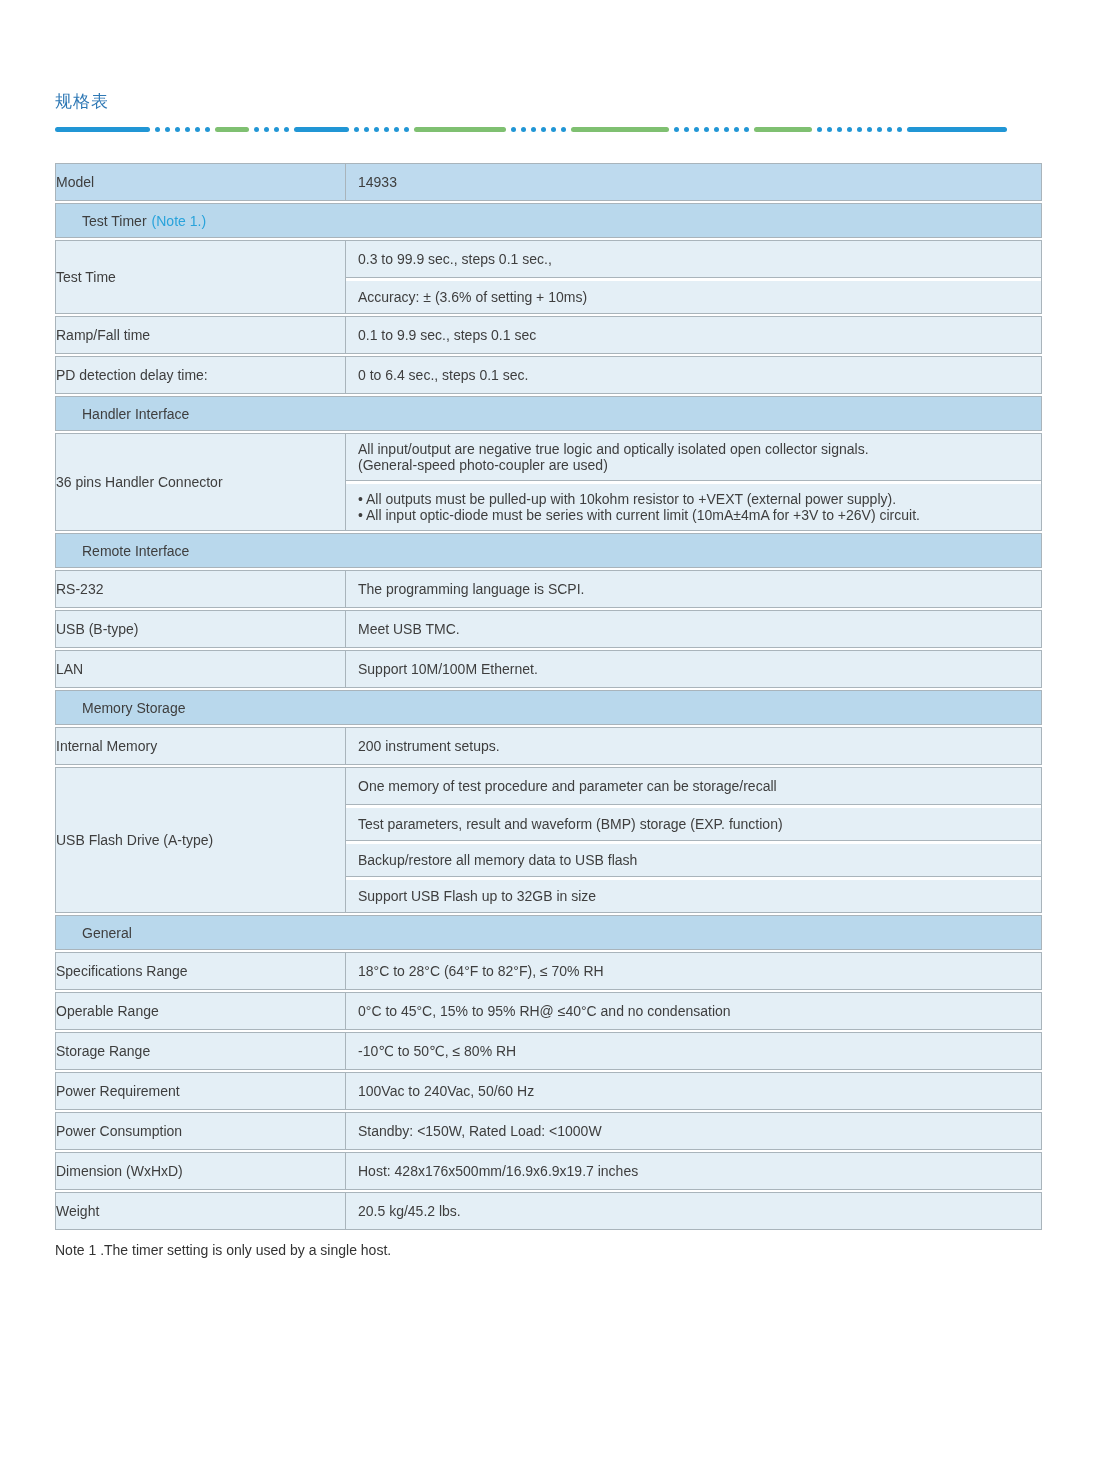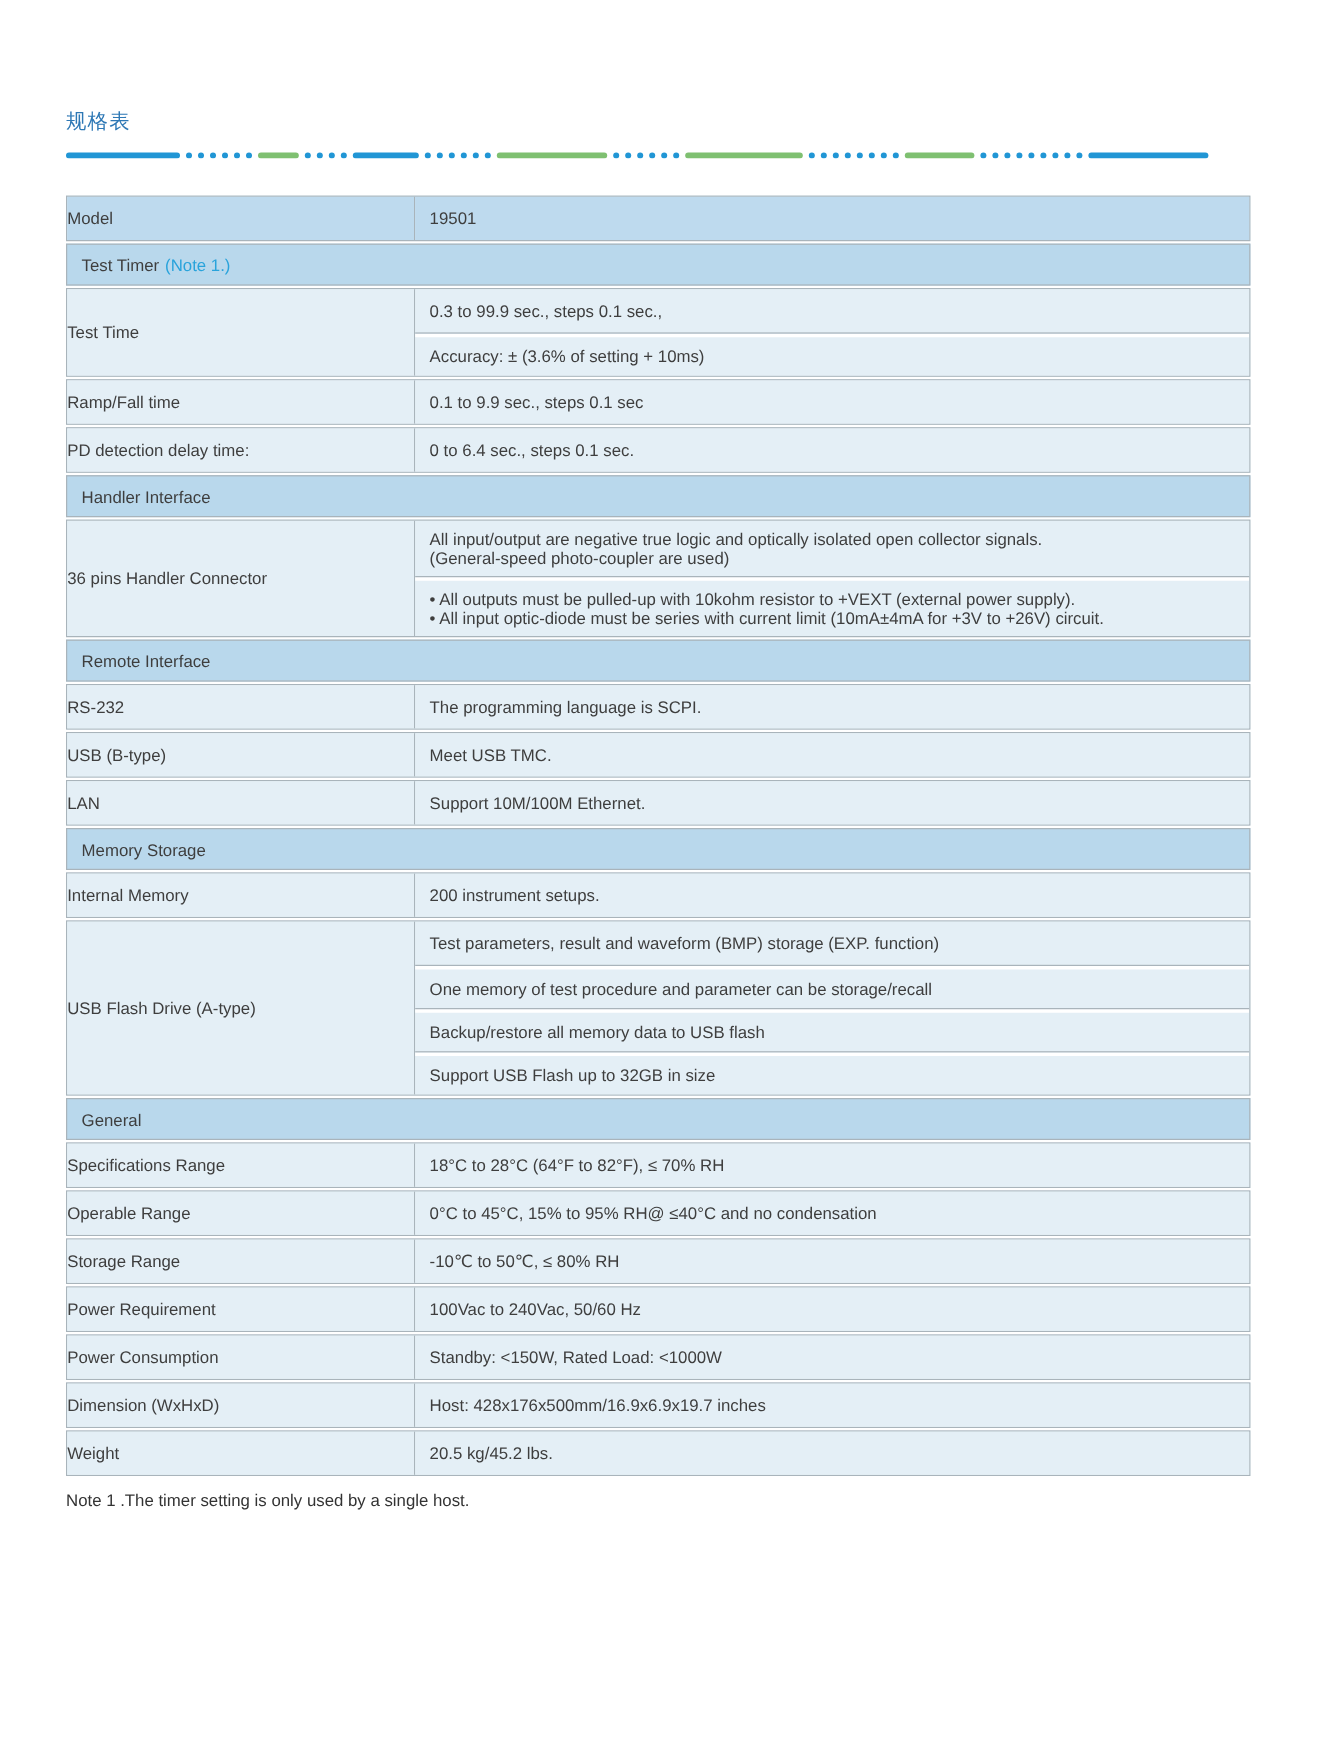--- a/index.html
+++ b/index.html
@@ -56,21 +56,21 @@
     display: flex;
     border: 1px solid var(--border-color, #a9b4bb);
     margin-bottom: 2px;
     background: var(--row-bg, #e6f1f8);
   }
   .row.sec {
     display: flex;
     align-items: center;
     min-height: 33px;
     background: var(--section-bg, #bad9ec);
-    padding: 0 12px;
+    padding: 0 26px;
     font-size: 14px;
   }
   .row.model .cl, .row.model .cr { background: var(--model-row-bg, #bad9ec); }
   .cl {
     box-sizing: border-box;
     flex: 0 0 290px;
     border-right: 1px solid var(--border-color, #a9b4bb);
     display: flex;
     align-items: center;
     padding: 7px 0;
@@ -169,21 +169,21 @@
       <span class="dot b"></span>
       <span class="dot b"></span>
       <span class="dot b"></span>
       <span class="dash b" style="width: 100px;"></span>
     </div>
 
   <div class="spec-table">
 
     <div class="row model">
       <div class="cl">Model</div>
-      <div class="cr">19501</div>
+      <div class="cr">14933</div>
     </div>
 
     <div class="row sec">
       <span>Test Timer</span>
       <span class="note-ref">(Note 1.)</span>
     </div>
 
     <div class="row">
       <div class="cl">Test Time</div>
       <div class="crs">
@@ -240,22 +240,22 @@
     </div>
 
     <div class="row">
       <div class="cl">Internal Memory</div>
       <div class="cr">200 instrument setups.</div>
     </div>
 
     <div class="row">
       <div class="cl">USB Flash Drive (A-type)</div>
       <div class="crs">
+        <div class="sub">One memory of test procedure and parameter can be storage/recall</div>
         <div class="sub">Test parameters, result and waveform (BMP) storage (EXP. function)</div>
-        <div class="sub">One memory of test procedure and parameter can be storage/recall</div>
         <div class="sub">Backup/restore all memory data to USB flash</div>
         <div class="sub">Support USB Flash up to 32GB in size</div>
       </div>
     </div>
 
     <div class="row sec">
       <span>General</span>
     </div>
 
     <div class="row">

